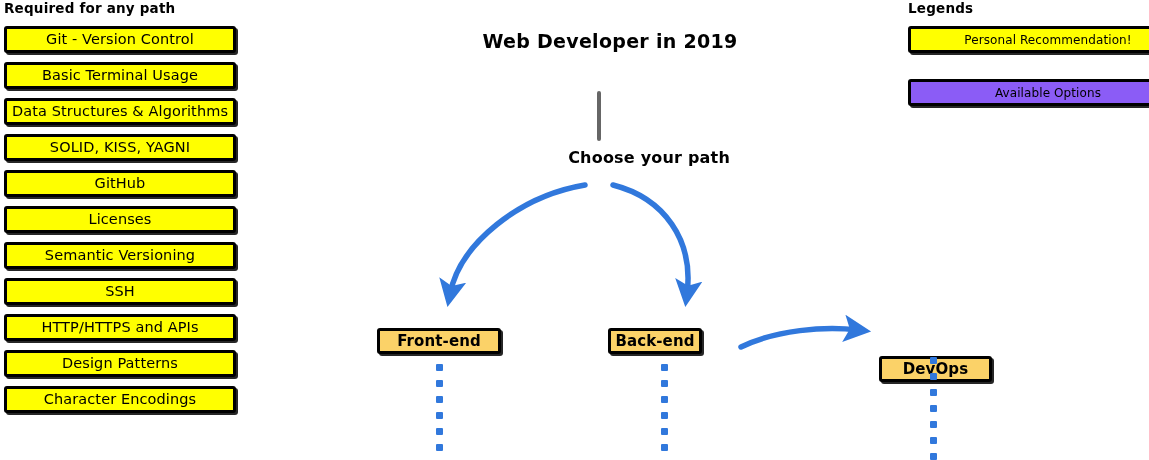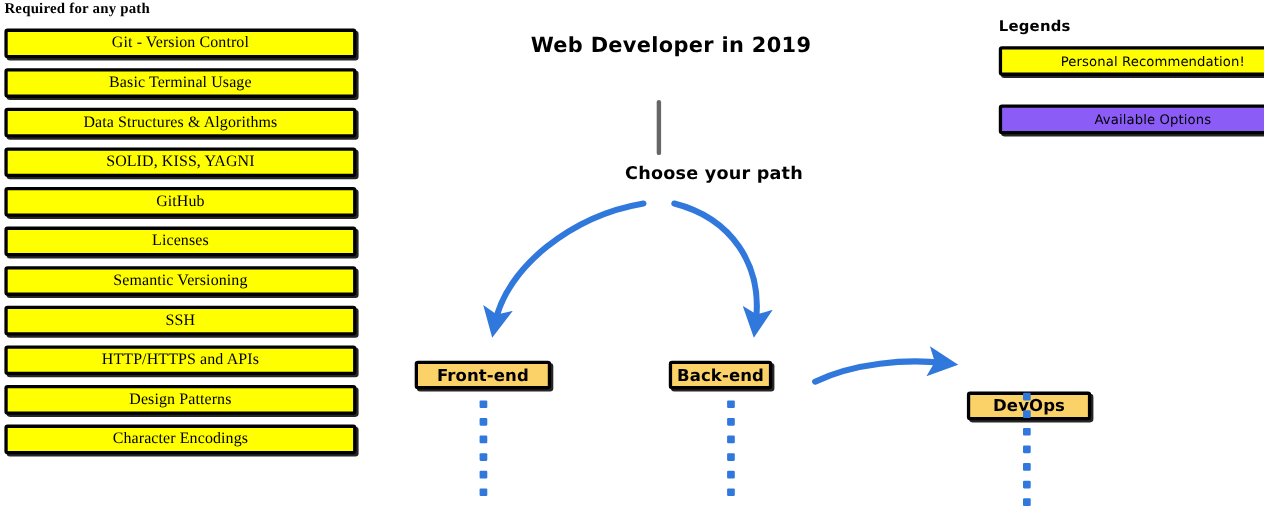--- a/index.html
+++ b/index.html
@@ -34,30 +34,29 @@
   .node.yellow { background: #ffff00; }
   .node.peach  { background: #8b5cf6; }
   .node.amber  { background: #fbd268; font-weight: bold; }
 
   
   #required-column {
     position: absolute;
     left: 4px;
     top: 0px;
     width: 292px;
-    font-family: Liberation Serif, serif;
   }
   #required-heading {
     font-size: 13.5px;
     font-weight: bold;
     margin: 0 0 10px 0;
     letter-spacing: .2px;
   }
   .required-item {
-    width: 320px;
+    width: 232px;
     height: 27px;
     margin-bottom: 9px;
     font-size: 14.5px;
   }
 
   
   #center-title {
     position: absolute;
     left: 400px;
     top: 30px;
@@ -126,21 +125,21 @@
   
   #legends-column {
     position: absolute;
     left: 908px;
     top: 0px;
     width: 238px;
   }
   #legends-heading {
     font-size: 13.5px;
     font-weight: bold;
-    margin: 16px 0 10px 0;
+    margin: 0 0 10px 0;
     letter-spacing: .2px;
   }
   .legend-item {
     width: 280px;
     height: 27px;
     margin-bottom: 26px;
     font-size: 12px;
   }
 </style>
 </head>

